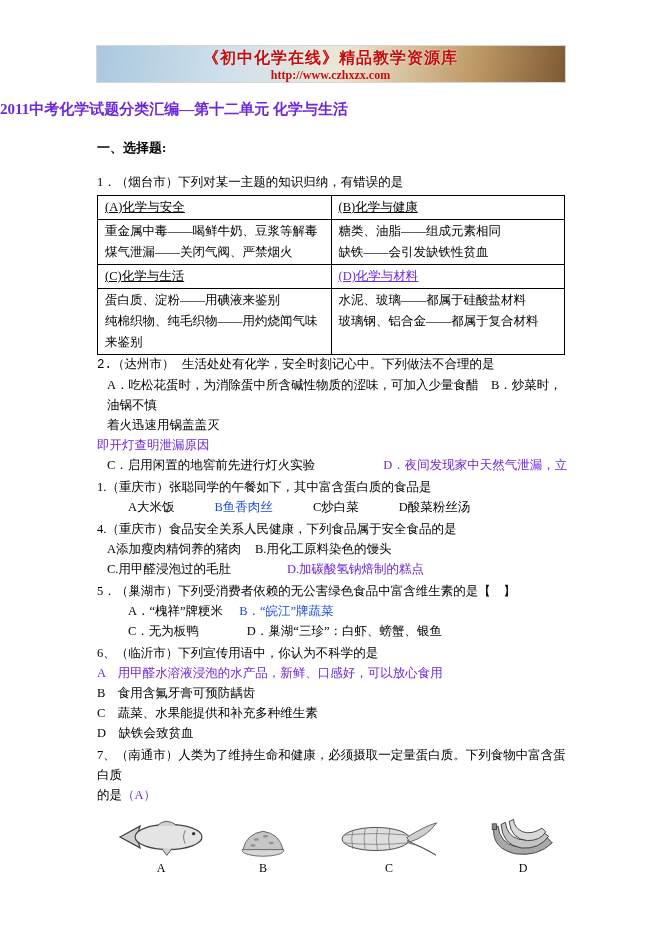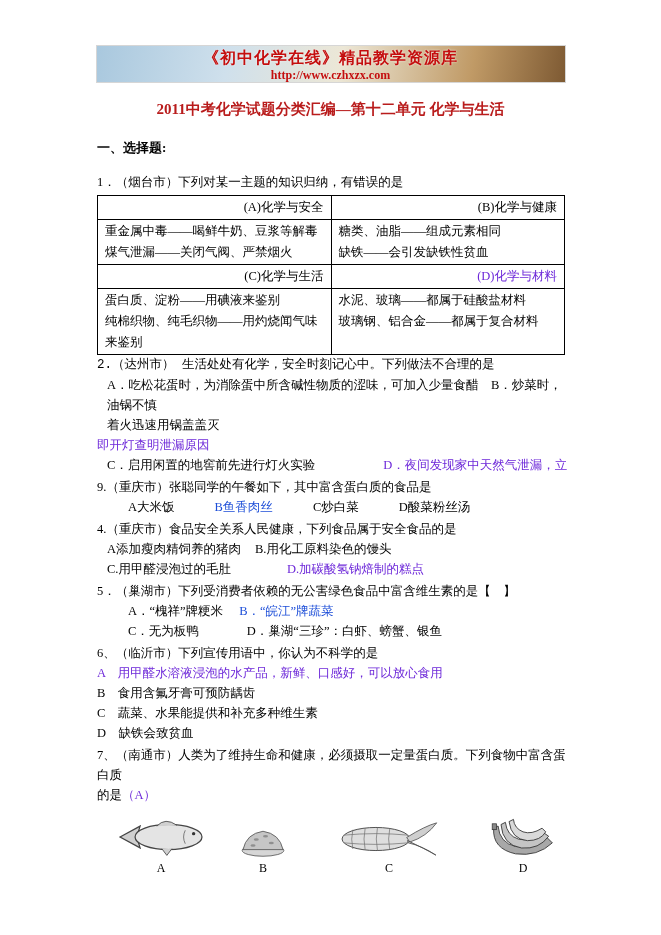--- a/index.html
+++ b/index.html
@@ -19,21 +19,21 @@
     background:linear-gradient(100deg,#a9c8de 0%,#cfe0ec 28%,#ece7d6 52%,#c09a66 80%,#7e5a33 100%);
     border:1px solid #d6d6d6;
   }
   .banner-title {
     font-size:16px; font-weight:bold; color:#c40e0e; letter-spacing:1px;
     line-height:21px; padding-top:1px;
     text-shadow:0 0 2px rgba(255,255,255,.9);
   }
   .banner-url { font-size:12px; font-weight:bold; color:#c40e0e; line-height:14px; }
 
-  .doc-title { margin-top:17px; text-align:center; font-size:15px; font-weight:bold; color:#b91c1c; }
+  .doc-title { margin-top:17px; text-align:left; font-size:15px; font-weight:bold; color:#6d28d9; }
 
   .content { padding:0 92px 0 97px; }
   .section-heading { margin-top:20px; font-size:13px; font-weight:bold; }
 
   p.line { font-size:12.5px; line-height:20px; }
   .stem { margin-top:2px; }
   .mt6 { margin-top:0;font-family:Liberation Mono, monospace; }
   .mt14 { margin-top:15px; }
   .ind10 { padding-left:10px; }
   .ind30 { padding-left:31px; }
@@ -44,21 +44,21 @@
   .gap48 { margin-left:48px; }
   .gap14 { margin-left:14px; }
   .gap40 { margin-left:40px; }
   .gap16 { margin-left:16px; }
 
   table.q1-table { border-collapse:collapse; width:468px; margin-top:3px; }
   .q1-table td {
     border:1px solid #000; font-size:12.5px; line-height:21px;
     padding:1px 7px; vertical-align:top; width:50%;
   }
-  .q1-table td.hdr { text-align:right; }
+  .q1-table td.hdr { text-align:left;text-decoration:underline; }
 
   
   .food-row { display:flex; align-items:flex-end; margin:10px 0 0; padding-left:16px; }
   .food { text-align:center; }
   .food svg { display:block; margin:0 auto; }
   .food .label { font-size:12px; line-height:15px; margin-top:2px; }
   .food-a { width:96px; }
   .food-b { width:56px; margin-left:26px; }
   .food-c { width:104px; margin-left:46px; }
   .food-d { width:80px; margin-left:42px; }
@@ -114,21 +114,21 @@
       </table>
 
     <p class="line stem mt6">2.（达州市） 生活处处有化学，安全时刻记心中。下列做法不合理的是</p>
     <p class="line ind10">A．吃松花蛋时，为消除蛋中所含碱性物质的涩味，可加入少量食醋　B．炒菜时，油锅不慎</p>
     <p class="line ind10">着火迅速用锅盖盖灭</p>
     <p class="line red">即开灯查明泄漏原因</p>
     <p class="line ind10">
       <span>C．启用闲置的地窖前先进行灯火实验</span><span class="red gap68">D．夜间发现家中天然气泄漏，立</span>
     </p>
 
-    <p class="line stem">9.（重庆市）张聪同学的午餐如下，其中富含蛋白质的食品是</p>
+    <p class="line stem">1.（重庆市）张聪同学的午餐如下，其中富含蛋白质的食品是</p>
     <p class="line ind30">
       <span>A大米饭</span><span class="green gap40">B鱼香肉丝</span><span class="gap40">C炒白菜</span><span class="gap40">D酸菜粉丝汤</span>
     </p>
 
     <p class="line stem">4.（重庆市）食品安全关系人民健康，下列食品属于安全食品的是</p>
     <p class="line ind10">
       <span>A添加瘦肉精饲养的猪肉</span><span class="gap14">B.用化工原料染色的馒头</span>
     </p>
     <p class="line ind10">
       <span>C.用甲醛浸泡过的毛肚</span><span class="red gap56">D.加碳酸氢钠焙制的糕点</span>

